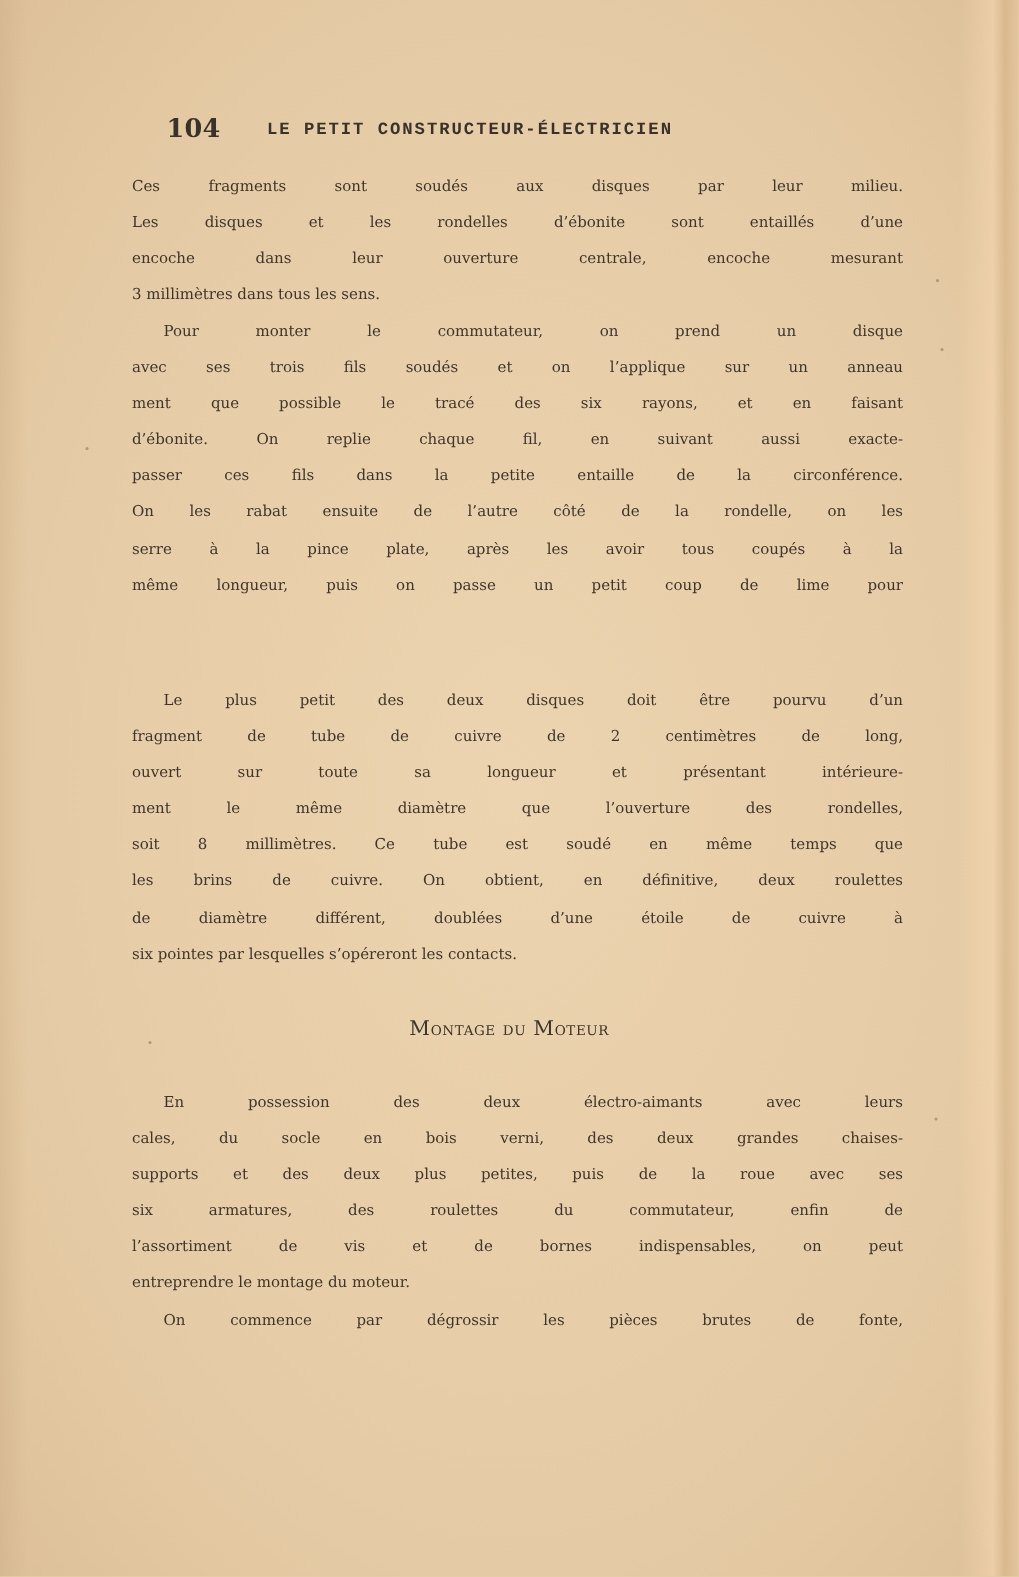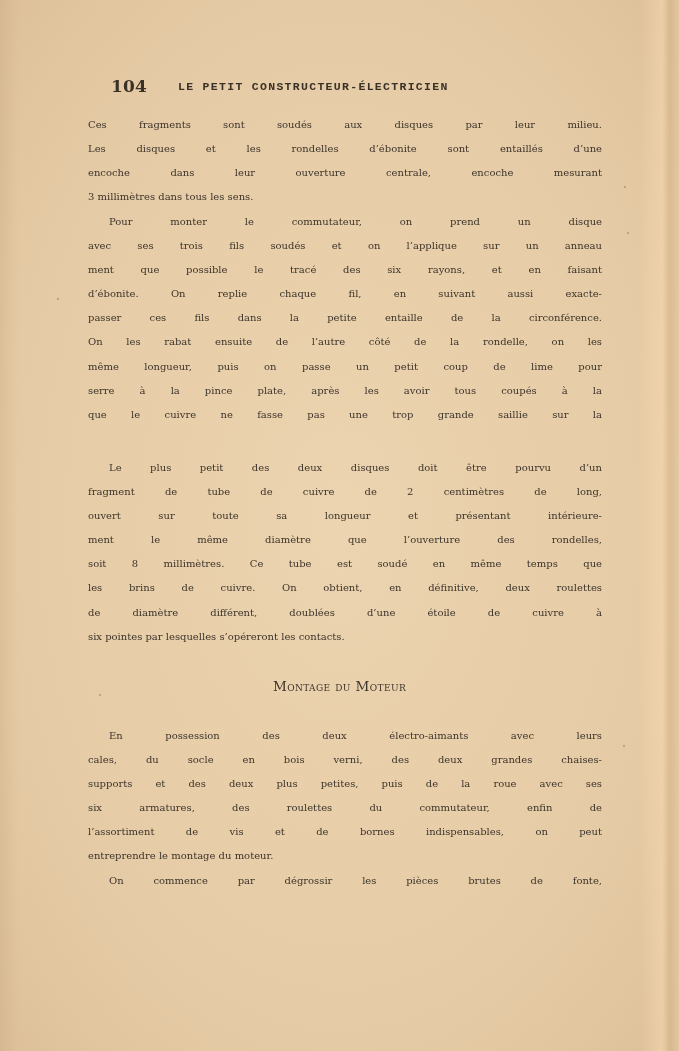--- a/index.html
+++ b/index.html
@@ -65,23 +65,22 @@
     <span class="line last">3 millimètres dans tous les sens.</span>
   </div>
 
   <div class="text-block" id="block2">
     <span class="line indent">Pour monter le commutateur, on prend un disque</span>
     <span class="line">avec ses trois fils soudés et on l’applique sur un anneau</span>
     <span class="line">ment que possible le tracé des six rayons, et en faisant</span>
     <span class="line">d’ébonite. On replie chaque fil, en suivant aussi exacte-</span>
     <span class="line">passer ces fils dans la petite entaille de la circonférence.</span>
     <span class="line">On les rabat ensuite de l’autre côté de la rondelle, on les</span>
+    <span class="line">serre à la pince plate, après les avoir tous coupés à la</span>
     <span class="line">même longueur, puis on passe un petit coup de lime pour</span>
-    <span class="line">serre à la pince plate, après les avoir tous coupés à la</span>
-    <span class="line">que le cuivre ne fasse pas une trop grande saillie sur la</span>
   </div>
 
   <div class="text-block" id="block3">
     <span class="line indent">Le plus petit des deux disques doit être pourvu d’un</span>
     <span class="line">fragment de tube de cuivre de 2 centimètres de long,</span>
     <span class="line">ouvert sur toute sa longueur et présentant intérieure-</span>
     <span class="line">ment le même diamètre que l’ouverture des rondelles,</span>
     <span class="line">soit 8 millimètres. Ce tube est soudé en même temps que</span>
     <span class="line">les brins de cuivre. On obtient, en définitive, deux roulettes</span>
     <span class="line">de diamètre différent, doublées d’une étoile de cuivre à</span>

